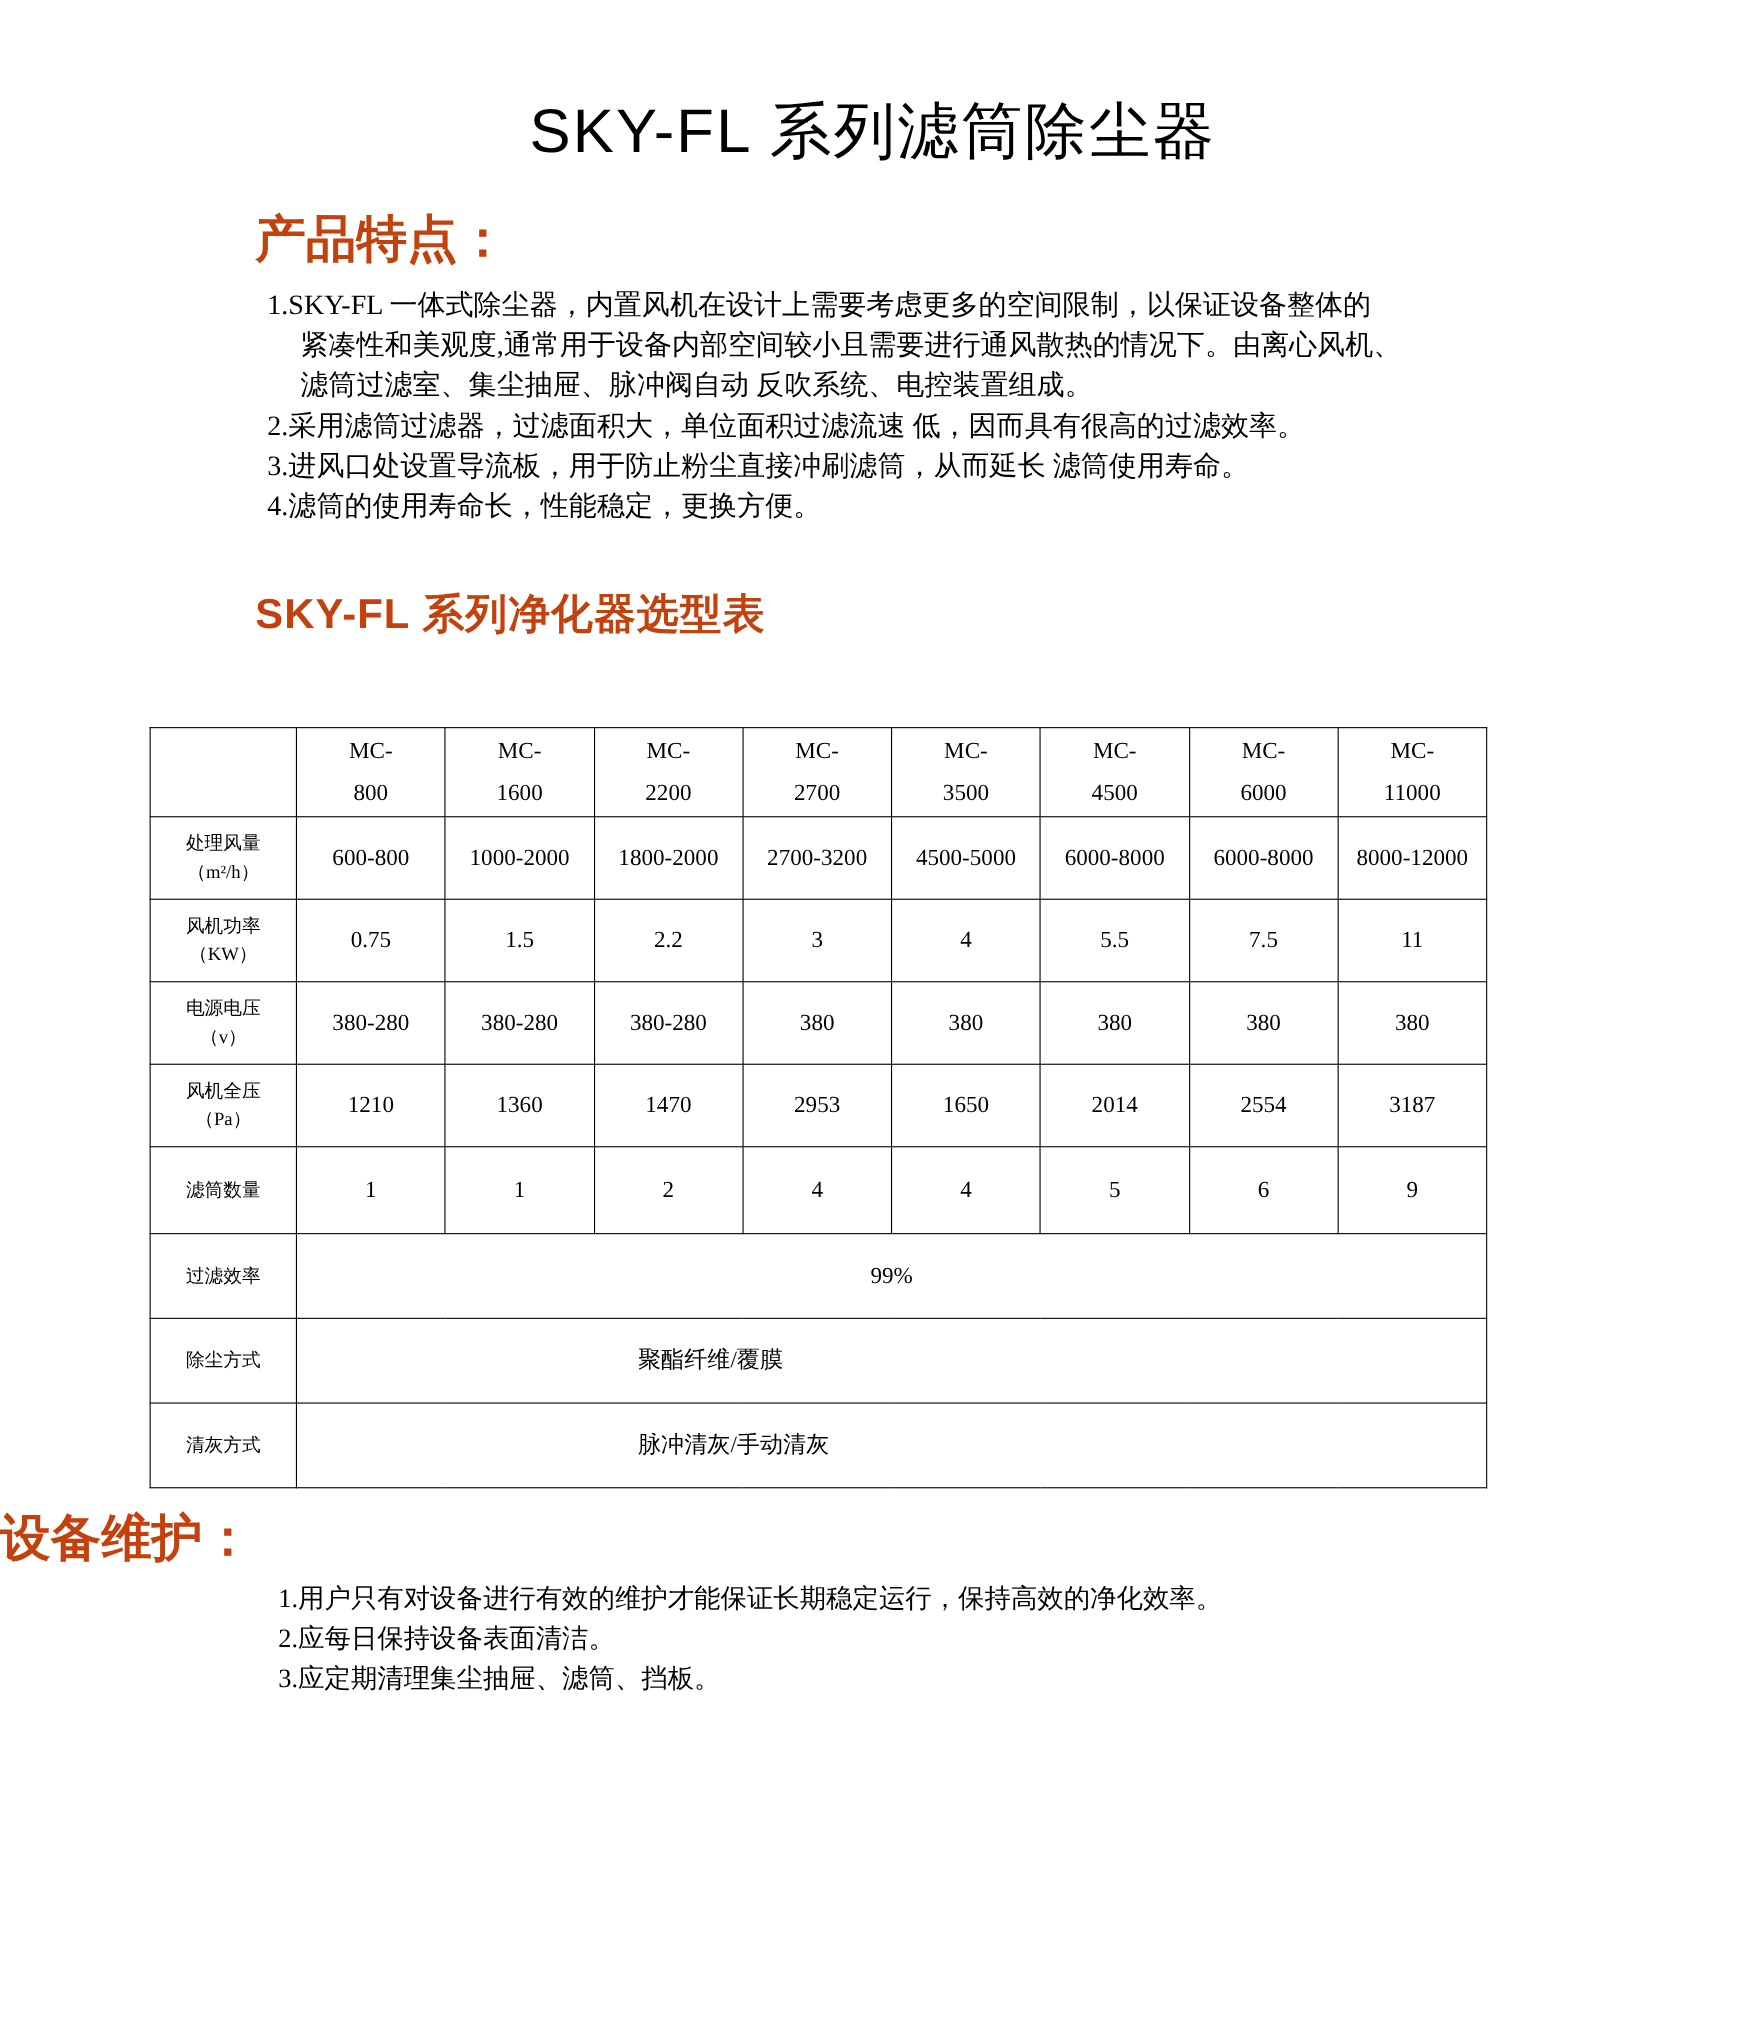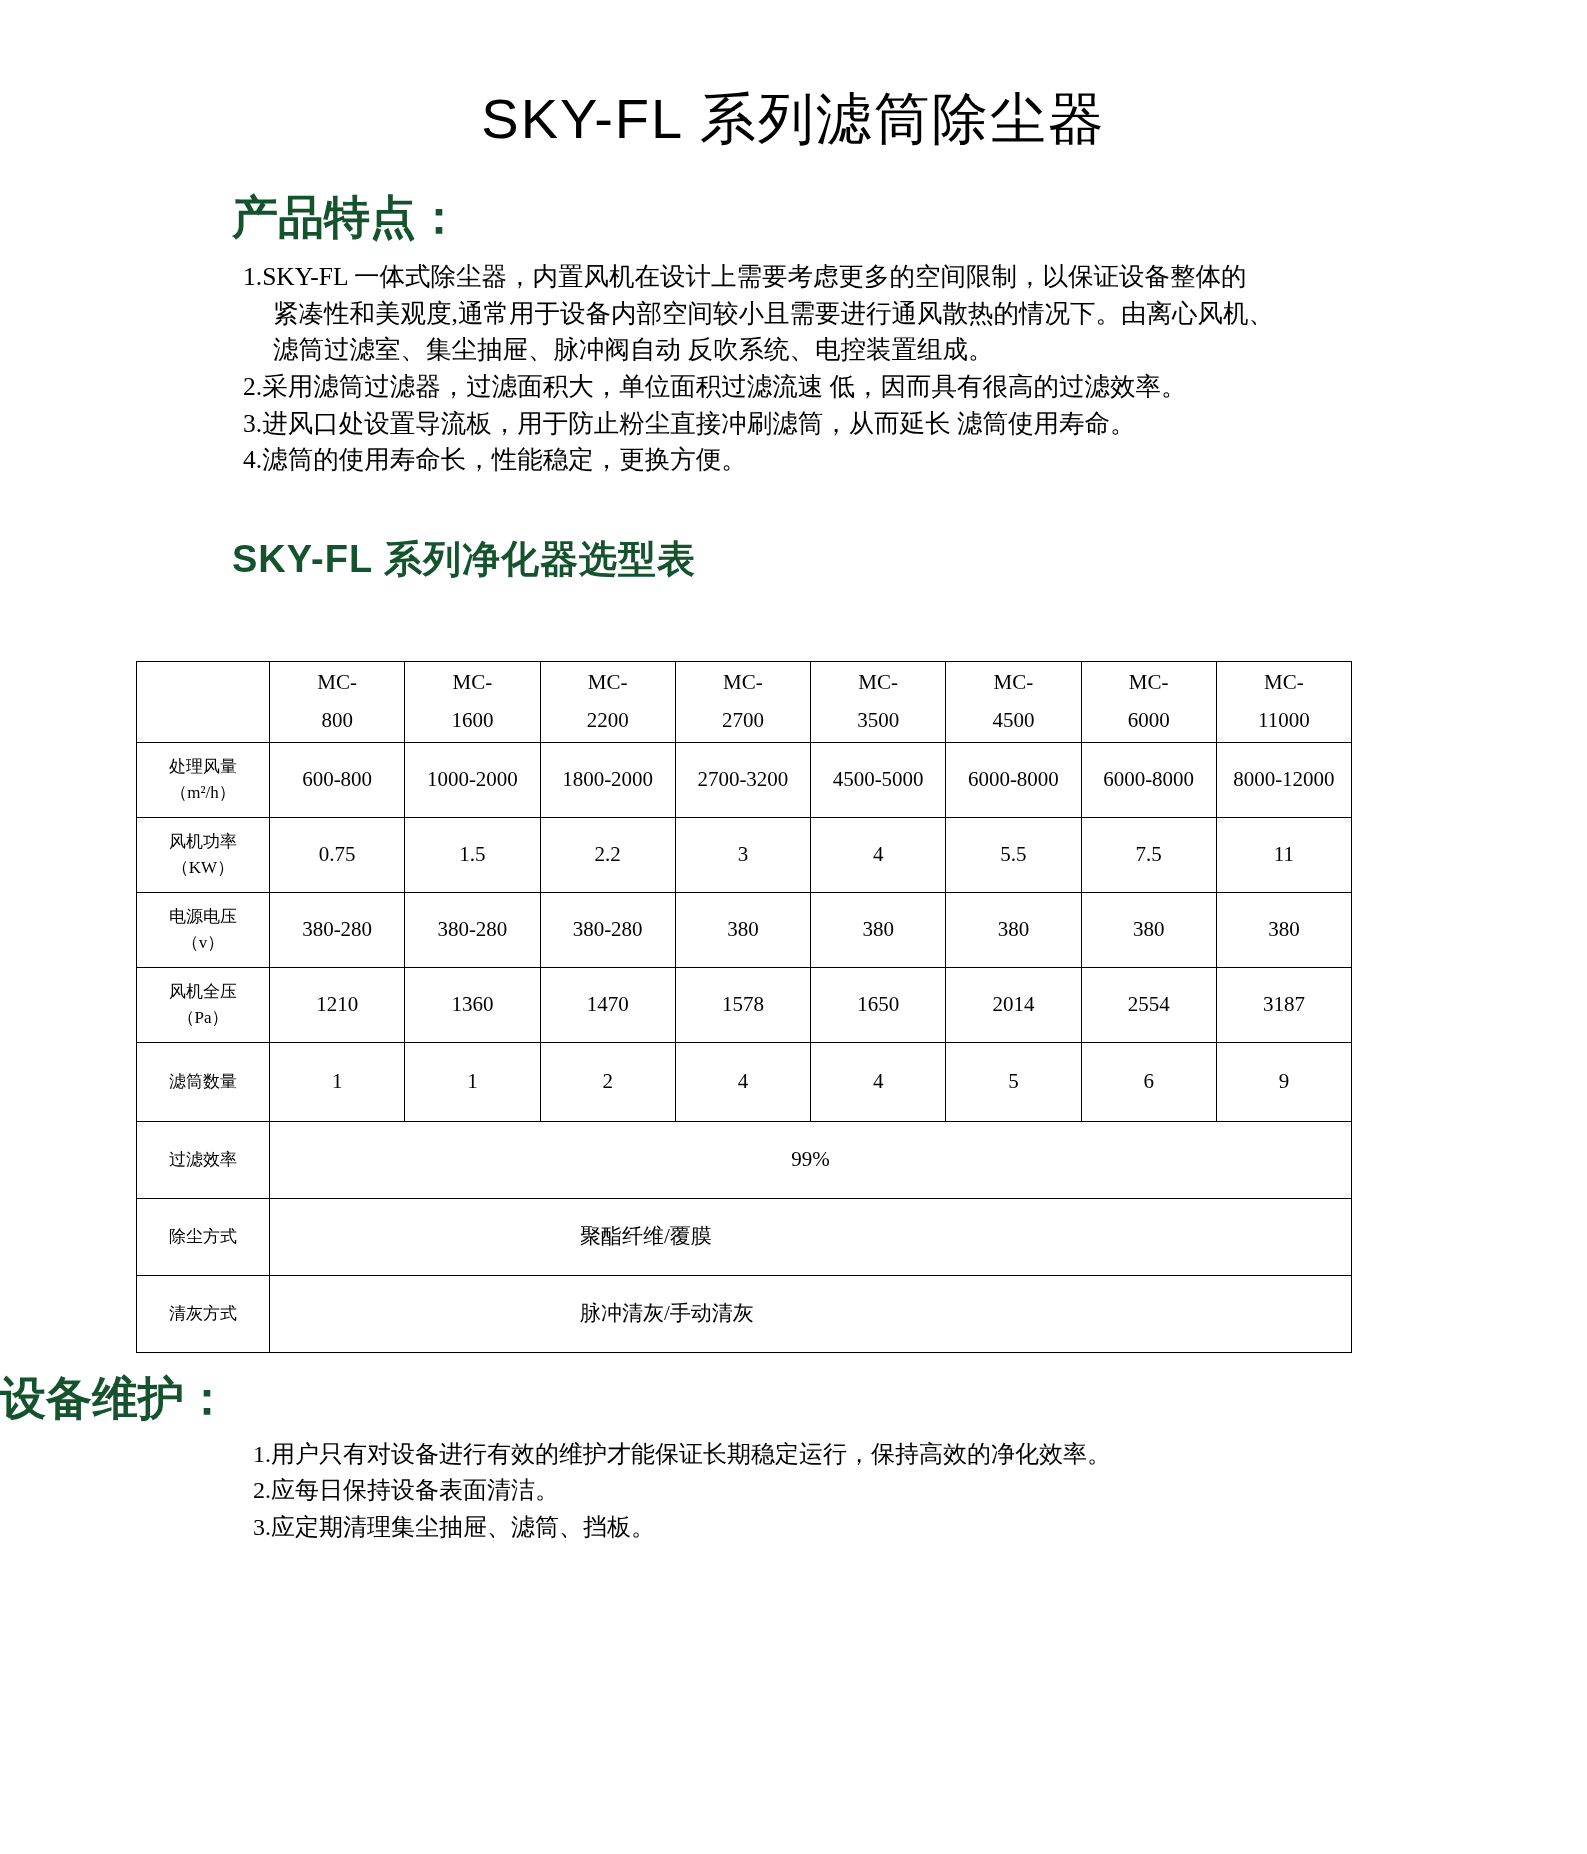--- a/index.html
+++ b/index.html
@@ -35,21 +35,21 @@
     color: #000;
   }
 
   
   .section-heading {
     font-family: "Liberation Sans", "DejaVu Sans", sans-serif;
     font-size: 46px;
     font-weight: 700;
     margin: 0;
     line-height: 1.2;
-    color: #14532d;
+    color: #c2410c;
   }
   .heading-features {
     padding-left: 232px;
     padding-top: 40px;
   }
   .heading-table {
     padding-left: 232px;
     padding-top: 58px;
     font-weight: 700;
     font-size: 38px;
@@ -237,21 +237,21 @@
         </tr>
 
         <tr class="data-row">
           <td class="label-cell">
             <span class="label-line">风机全压</span>
             <span class="label-line">（Pa）</span>
           </td>
           <td>1210</td>
           <td>1360</td>
           <td>1470</td>
-          <td>1578</td>
+          <td>2953</td>
           <td>1650</td>
           <td>2014</td>
           <td>2554</td>
           <td>3187</td>
         </tr>
 
         <tr class="tall-row">
           <td class="label-cell">
             <span class="label-line">滤筒数量</span>
           </td>

